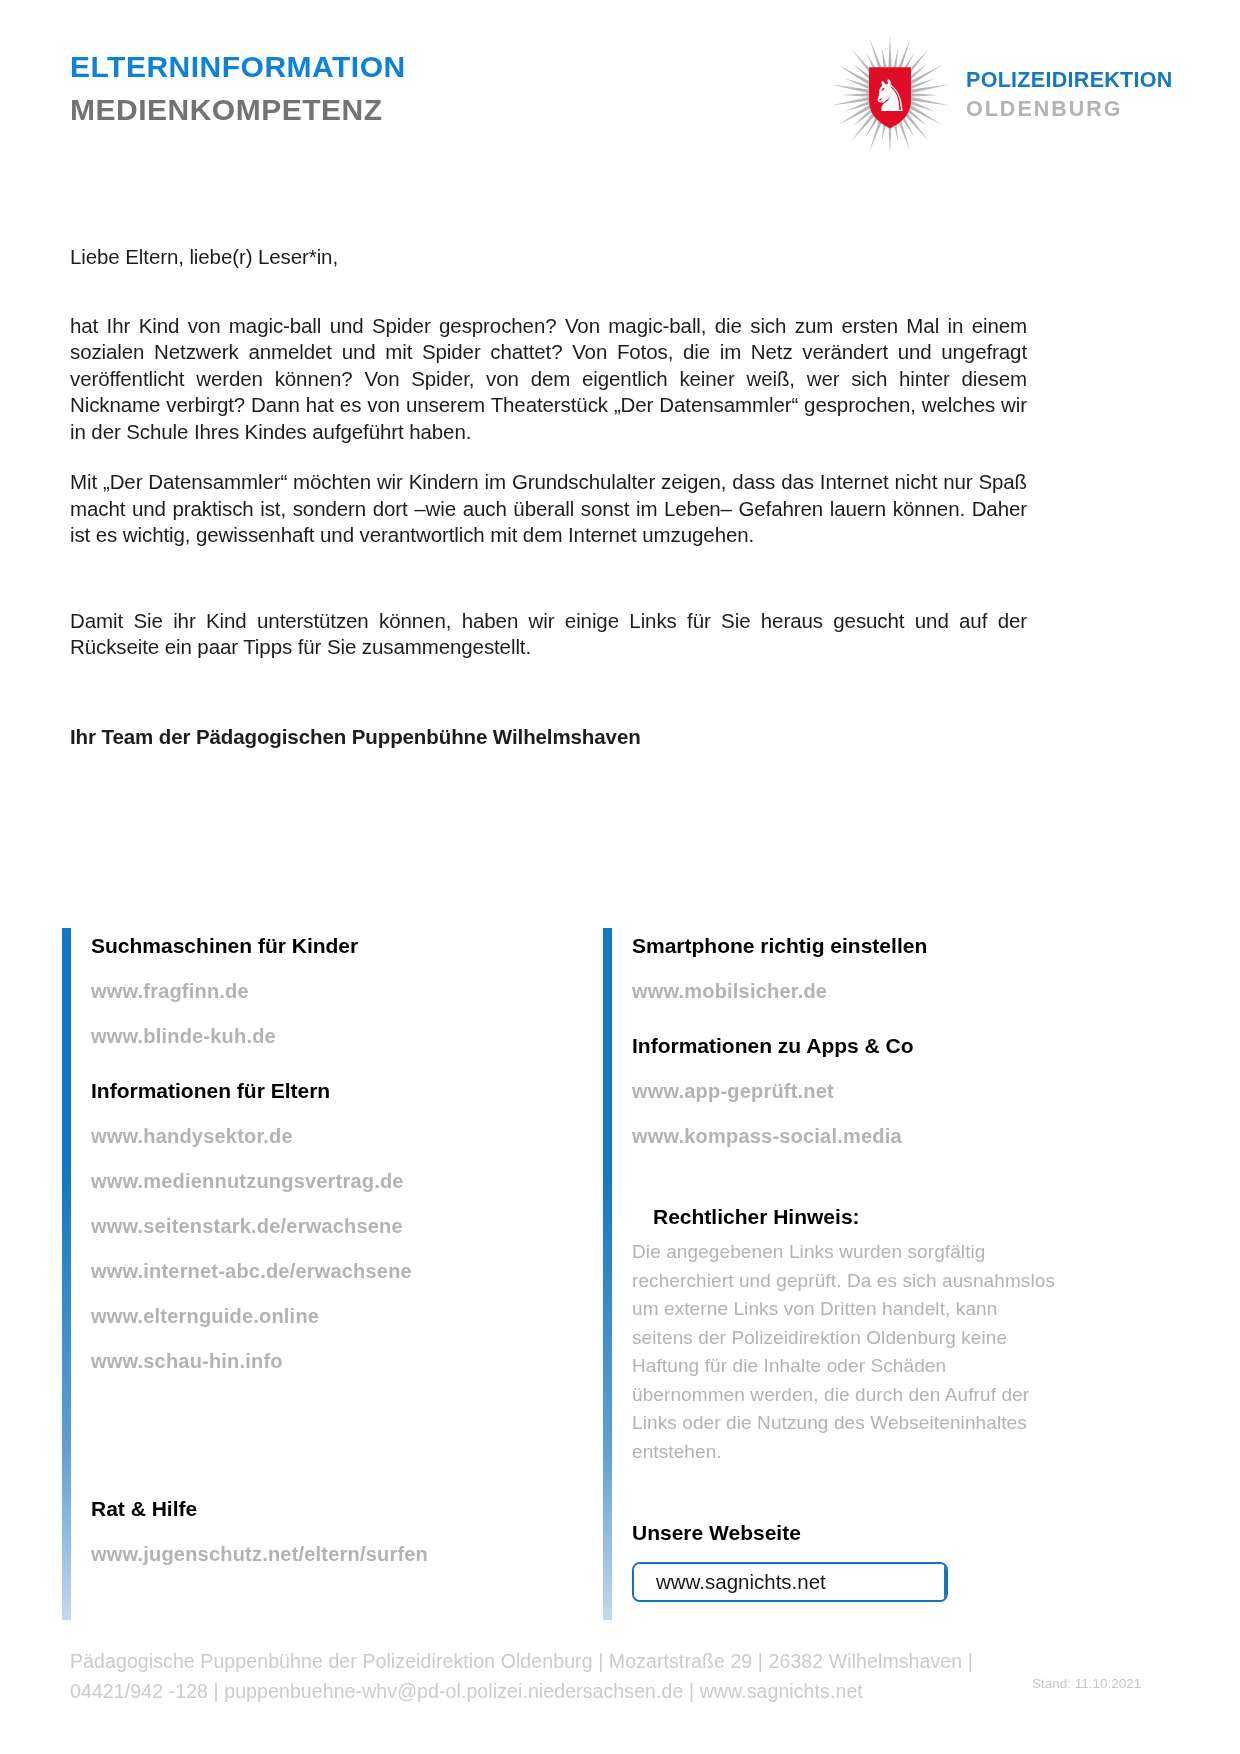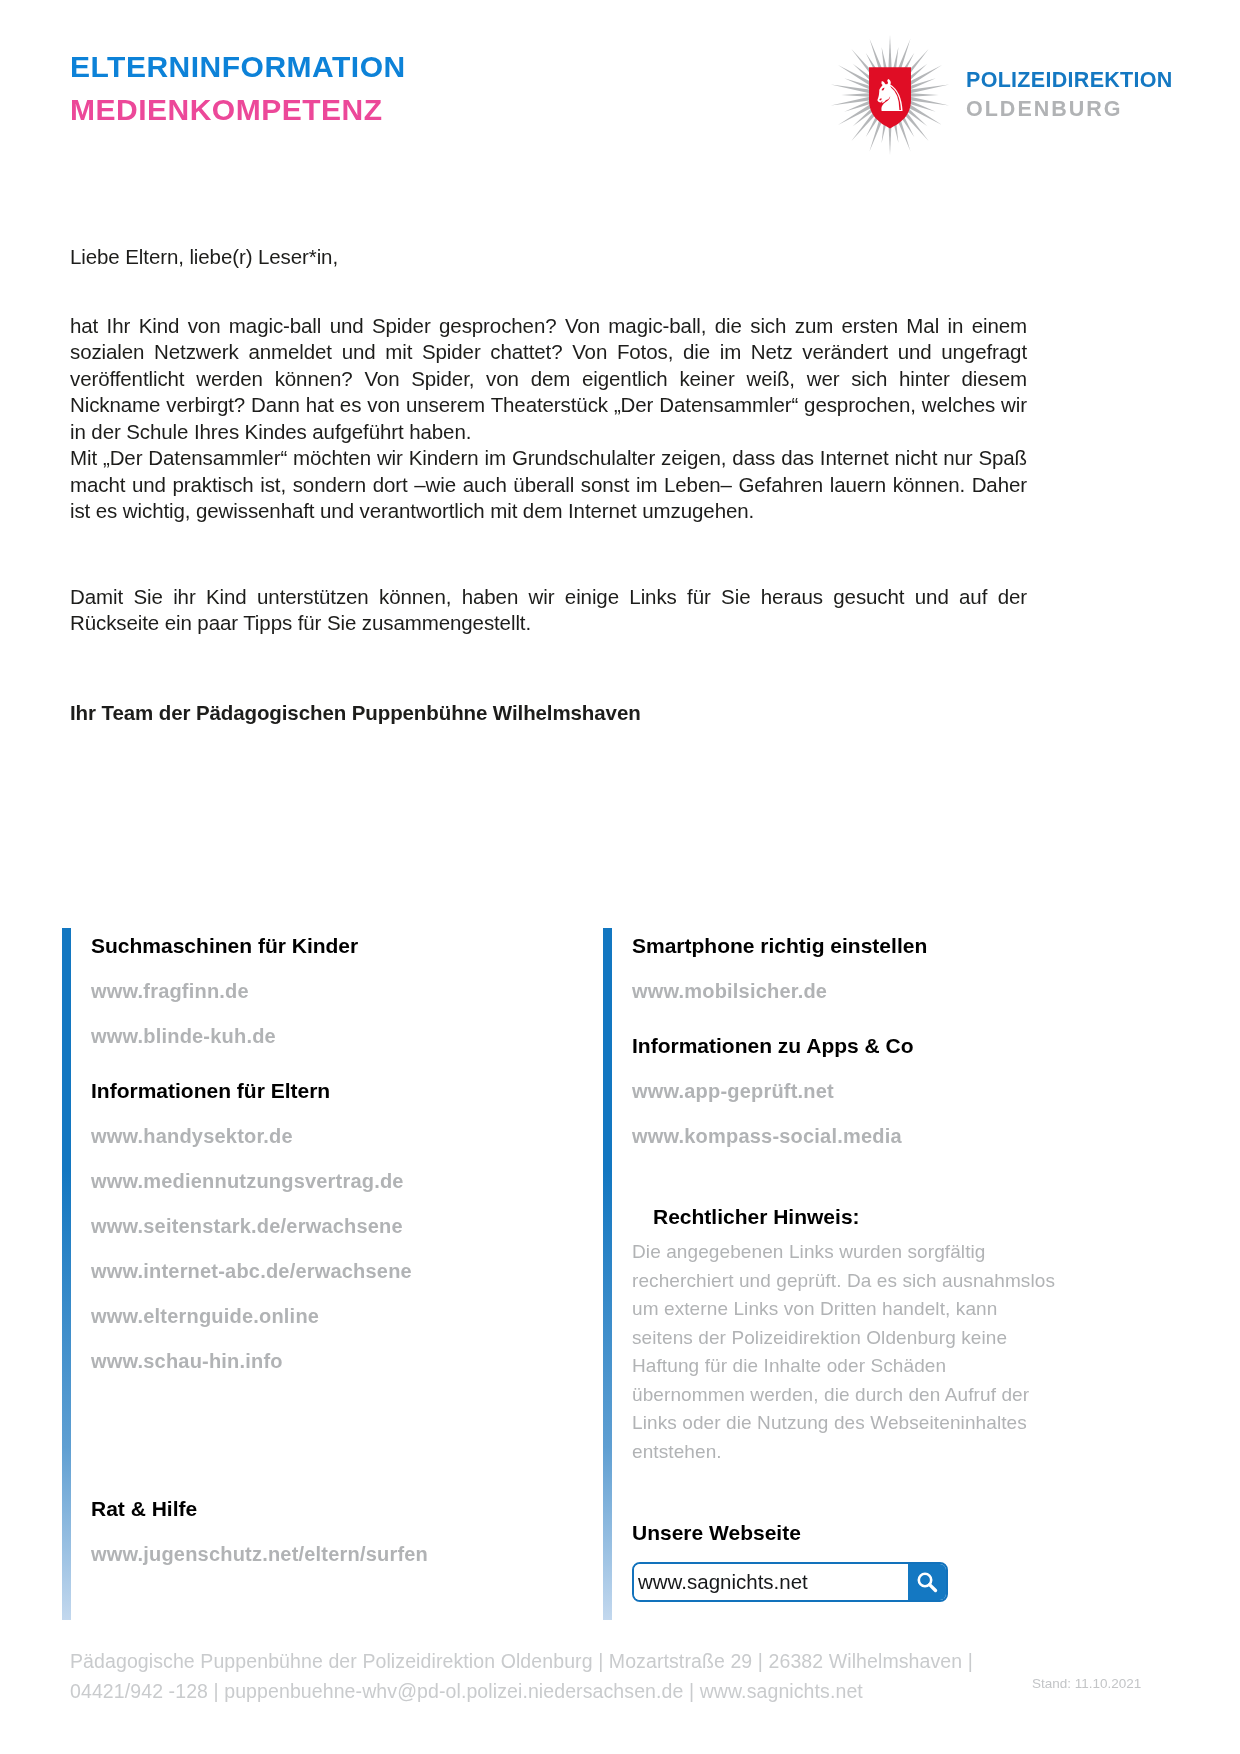--- a/index.html
+++ b/index.html
@@ -13,33 +13,33 @@
   .page { position: relative; width: 1240px; height: 1452px; }
 
   
   .title-block { position: absolute; left: 70px; top: 50px; }
   .page-title {
     font-size: 30px; font-weight: 700; letter-spacing: 0.5px;
     color: #0d82d8;
   }
   .page-subtitle {
     font-size: 30px; font-weight: 700; letter-spacing: 0.5px;
-    color: #ec4899; margin-top: 9px;
+    color: #737373; margin-top: 9px;
   }
   .logo { position: absolute; left: 828px; top: 33px; display: flex; align-items: center; }
   .logo-text { margin-left: 14px; }
   .org-name { font-size: 21.5px; font-weight: 700; color: #1478c2; letter-spacing: 0.3px; }
   .org-city { font-size: 21.5px; font-weight: 700; color: #b1b3b5; letter-spacing: 2px; margin-top: 4px; }
 
   
   .letter { position: absolute; left: 70px; top: 244px; width: 957px; color: #1d1d1b; }
   .letter p { font-size: 20.5px; line-height: 26.5px; letter-spacing: -0.1px; }
   .greeting { margin-bottom: 42px; }
   .para { text-align: justify; }
-  .p2 { margin-top: 0; }
+  .p2 { margin-top: 24px; }
   .p3 { margin-top: 59px; }
   .signature { margin-top: 63px; font-weight: 700; }
 
   
   .columns { position: absolute; top: 934px; left: 0; width: 1240px; }
   .col { position: absolute; top: 0; }
   .col-left  { left: 62px;  width: 510px; }
   .col-right { left: 603px; width: 560px; }
   .accent-bar {
     position: absolute; left: 0; top: -6px; width: 9px; height: 692px;
@@ -60,21 +60,21 @@
 
   
   .searchbox {
     margin-top: 17px; width: 316px; height: 40px;
     border: 2.5px solid #1272bc; border-radius: 8px;
     display: flex; overflow: hidden; background: #ffffff;
   }
   .searchbox input {
     flex: 1; border: none; outline: none;
     font-family: "Liberation Sans", "DejaVu Sans", sans-serif;
-    font-size: 20.5px; color: #16181a; padding: 0 4px;
+    font-size: 20.5px; color: #16181a; padding: 0 22px;
   }
   .search-btn {
     width: 56px; border: none; background: #1478c2;
     display: flex; align-items: center; justify-content: center;
     cursor: pointer; border-radius: 0 4px 4px 0;
   }
 
   
   .footer { position: absolute; left: 70px; top: 1646px; color: #c9cbcd; }
   .footer div { font-size: 19.5px; line-height: 30px; letter-spacing: 0.1px; }

